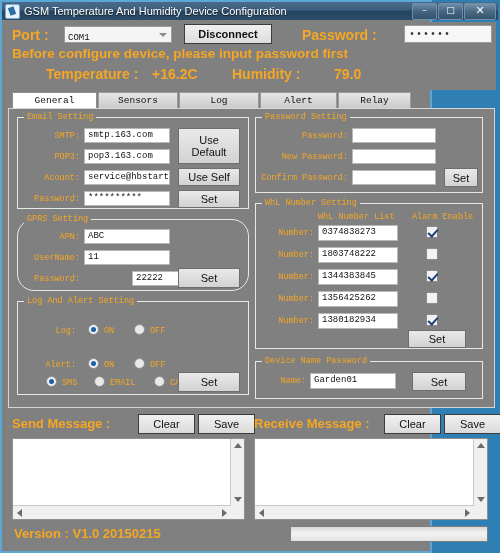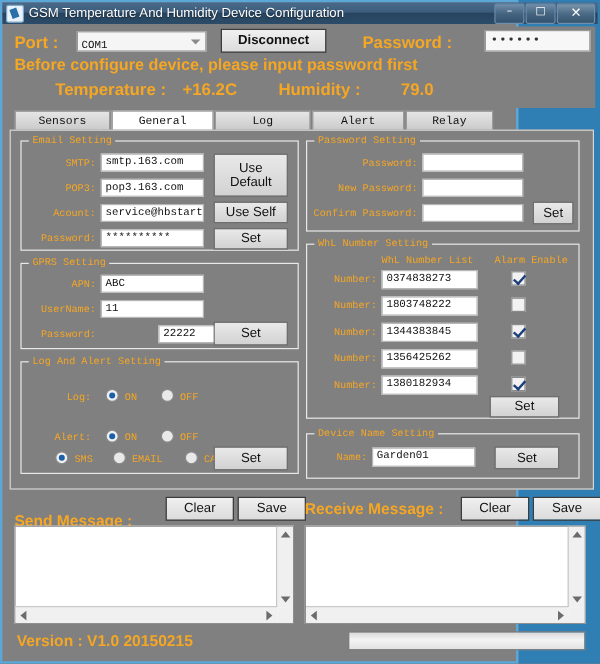--- a/index.html
+++ b/index.html
@@ -191,22 +191,22 @@
     <div class="lbl-gold notice">Before configure device, please input password first</div>
     <div class="row3">
       <div class="lbl-gold temp-label">Temperature :</div>
       <div class="lbl-gold temp-val">+16.2C</div>
       <div class="lbl-gold hum-label">Humidity :</div>
       <div class="lbl-gold hum-val">79.0</div>
     </div>
   </div>
 
   <div class="tabstrip">
+    <div class="tab t0 active">General</div>
     <div class="tab t1">Sensors</div>
-    <div class="tab t0 active">General</div>
     <div class="tab t2">Log</div>
     <div class="tab t3">Alert</div>
     <div class="tab t4">Relay</div>
   </div>
 
   <div class="tabpage">
 
     <div class="gbox" style="left:8px;top:8px;width:232px;height:92px;">
       <div class="legend">Email Setting</div>
       <div class="fl" style="left:4px;top:13px;width:58px;">SMTP:</div>
@@ -218,21 +218,21 @@
       <div class="fl" style="left:0px;top:76px;width:62px;">Password:</div>
       <div class="ti" style="left:66px;top:73px;width:86px;height:15px;">**********</div>
       <div class="btn two-line" style="left:160px;top:10px;width:62px;height:36px;">
         <span>Use</span>
         <span>Default</span>
       </div>
       <div class="btn" style="left:160px;top:50px;width:62px;height:18px;">Use Self</div>
       <div class="btn" style="left:160px;top:72px;width:62px;height:18px;">Set</div>
     </div>
 
-    <div class="gbox" style="left:8px;top:110px;width:232px;height:72px;">
+    <div class="gbox" style="left:8px;top:110px;width:232px;height:72px;border-radius:17px;">
       <div class="legend">GPRS Setting</div>
       <div class="fl" style="left:4px;top:12px;width:58px;">APN:</div>
       <div class="ti" style="left:66px;top:9px;width:86px;height:15px;">ABC</div>
       <div class="fl" style="left:0px;top:33px;width:62px;">UserName:</div>
       <div class="ti" style="left:66px;top:30px;width:86px;height:15px;">11</div>
       <div class="fl" style="left:0px;top:54px;width:62px;">Password:</div>
       <div class="ti" style="left:66px;top:51px;width:86px;height:15px;margin-left:48px;">22222</div>
       <div class="btn" style="left:160px;top:48px;width:62px;height:20px;">Set</div>
     </div>
 
@@ -290,29 +290,29 @@
       <div class="cb" style="left:170px;top:88px;"></div>
 
       <div class="fl" style="left:8px;top:112px;width:50px;">Number:</div>
       <div class="ti" style="left:62px;top:109px;width:80px;height:16px;">1380182934</div>
       <div class="cb on" style="left:170px;top:110px;"></div>
 
       <div class="btn" style="left:152px;top:126px;width:58px;height:18px;">Set</div>
     </div>
 
     <div class="gbox" style="left:246px;top:252px;width:228px;height:38px;">
-      <div class="legend">Device Name Setting</div>
+      <div class="legend">Device Name Password</div>
       <div class="fl" style="left:6px;top:14px;width:44px;">Name:</div>
       <div class="ti" style="left:54px;top:11px;width:86px;height:16px;">Garden01</div>
       <div class="btn" style="left:156px;top:10px;width:54px;height:19px;">Set</div>
     </div>
   </div>
 
   <div class="msgbar" style="left:10px;width:235px;">
-    <div class="msg-title" style="left:0;margin-top:10px;">Send Message :</div>
+    <div class="msg-title" style="left:0;">Send Message :</div>
     <div class="smallbtn" style="left:126px;">Clear</div>
     <div class="smallbtn" style="left:186px;">Save</div>
   </div>
   <div class="msgbox" style="left:10px;top:436px;width:233px;height:82px;">
     <div style="position:absolute;left:2px;top:2px;right:15px;bottom:15px;font-family:'Liberation Mono',monospace;font-size:9px;color:#111;white-space:pre-wrap;overflow:hidden;"></div>
     <div class="vsb">
       <div class="arw up"></div>
       <div class="arw dn"></div>
     </div>
     <div class="hsb">

